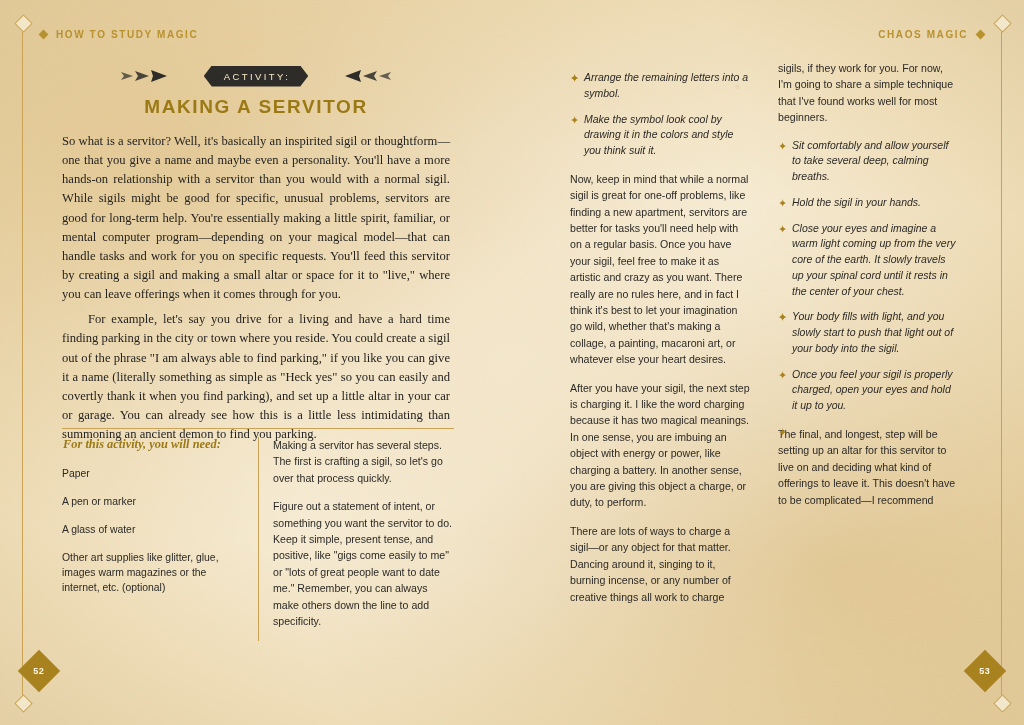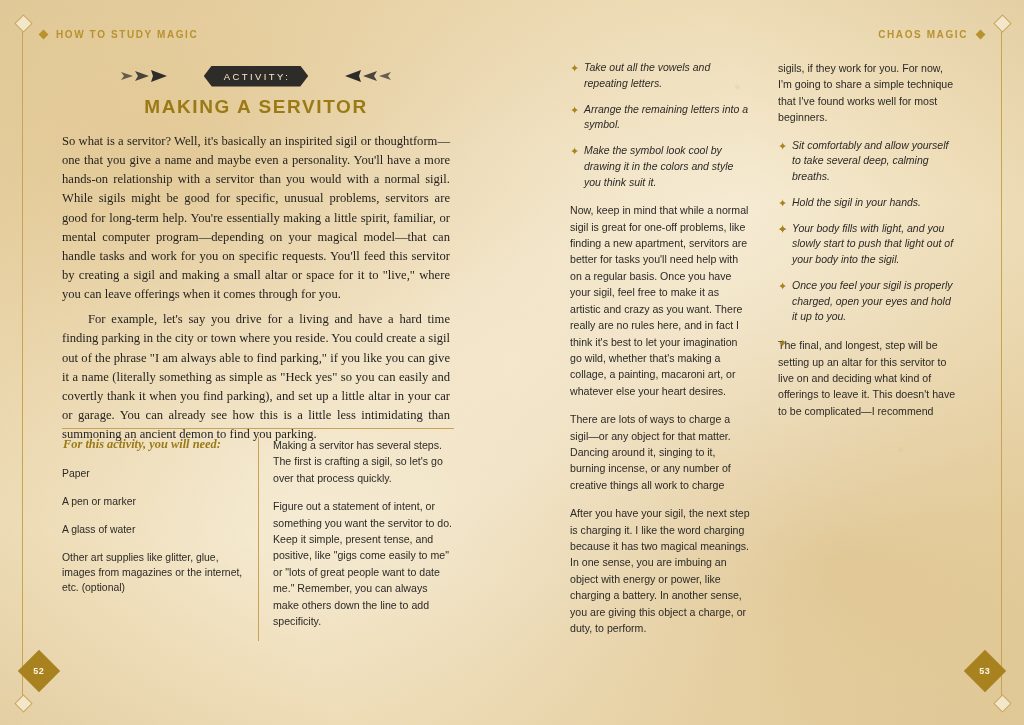--- a/index.html
+++ b/index.html
@@ -293,50 +293,50 @@
   </div>
 
   <div class="needs-wrap">
     <div class="needs-rule-top"></div>
 
     <div class="needs-col-left">
       <div class="needs-title">For this activity, you will need:</div>
       <div class="needs-item">Paper</div>
       <div class="needs-item">A pen or marker</div>
       <div class="needs-item">A glass of water</div>
-      <div class="needs-item">Other art supplies like glitter, glue, images from magazines or the internet, etc. (optional)</div>
+      <div class="needs-item">Other art supplies like glitter, glue, images warm magazines or the internet, etc. (optional)</div>
     </div>
 
     <div class="needs-divider"></div>
 
     <div class="needs-col-right">
       <p class="col-text">Making a servitor has several steps. The first is crafting a sigil, so let's go over that process quickly.</p>
       <p class="col-text">Figure out a statement of intent, or something you want the servitor to do. Keep it simple, present tense, and positive, like "gigs come easily to me" or "lots of great people want to date me." Remember, you can always make others down the line to add specificity.</p>
     </div>
   </div>
 
   <div class="col col-mid">
     <ul class="bullet-list">
-      <li><span class="bullet">✦</span><span>Take out all the vowels and repeating letters.</span></li>
+      <li><span class="bullet">✦</span></li>
       <li><span class="bullet">✦</span><span>Arrange the remaining letters into a symbol.</span></li>
       <li><span class="bullet">✦</span><span>Make the symbol look cool by drawing it in the colors and style you think suit it.</span></li>
     </ul>
 
     <p class="col-text">Now, keep in mind that while a normal sigil is great for one-off problems, like finding a new apartment, servitors are better for tasks you'll need help with on a regular basis. Once you have your sigil, feel free to make it as artistic and crazy as you want. There really are no rules here, and in fact I think it's best to let your imagination go wild, whether that's making a collage, a painting, macaroni art, or whatever else your heart desires.</p>
+    <p class="col-text">After you have your sigil, the next step is charging it. I like the word charging because it has two magical meanings. In one sense, you are imbuing an object with energy or power, like charging a battery. In another sense, you are giving this object a charge, or duty, to perform.</p>
     <p class="col-text">There are lots of ways to charge a sigil—or any object for that matter. Dancing around it, singing to it, burning incense, or any number of creative things all work to charge</p>
-    <p class="col-text">After you have your sigil, the next step is charging it. I like the word charging because it has two magical meanings. In one sense, you are imbuing an object with energy or power, like charging a battery. In another sense, you are giving this object a charge, or duty, to perform.</p>
   </div>
 
   <div class="col col-right">
     <p class="col-text">sigils, if they work for you. For now, I'm going to share a simple technique that I've found works well for most beginners.</p>
 
     <ul class="bullet-list">
       <li><span class="bullet">✦</span><span>Sit comfortably and allow yourself to take several deep, calming breaths.</span></li>
       <li><span class="bullet">✦</span><span>Hold the sigil in your hands.</span></li>
-      <li><span class="bullet">✦</span></li>
+      <li><span class="bullet">✦</span><span>Close your eyes and imagine a warm light coming up from the very core of the earth. It slowly travels up your spinal cord until it rests in the center of your chest.</span></li>
       <li><span class="bullet">✦</span></li>
       <li><span class="bullet">✦</span><span>Your body fills with light, and you slowly start to push that light out of your body into the sigil.</span></li>
       <li><span class="bullet">✦</span><span>Once you feel your sigil is properly charged, open your eyes and hold it up to you.</span></li>
       <li><span class="bullet">✦</span></li>
     </ul>
 
     <p class="col-text">The final, and longest, step will be setting up an altar for this servitor to live on and deciding what kind of offerings to leave it. This doesn't have to be complicated—I recommend</p>
   </div>
 
 </div>

